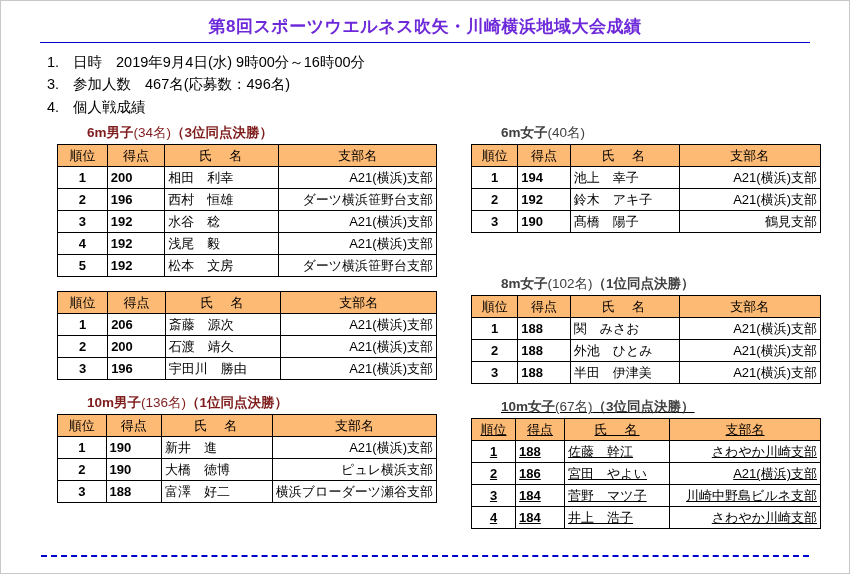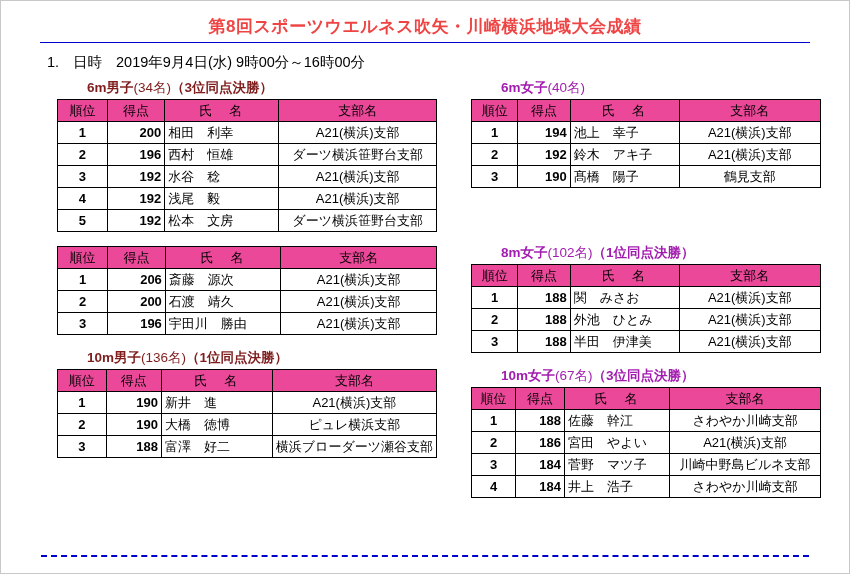--- a/index.html
+++ b/index.html
@@ -19,21 +19,21 @@
     width: 850px;
     height: 574px;
     box-sizing: border-box;
     border: 1px solid #c8c8c8;
     background: #ffffff;
   }
   .title {
     text-align: center;
     font-size: 17px;
     font-weight: bold;
-    color: #ef4444;
+    color: #6d28d9;
     margin-top: 14px;
     letter-spacing: 0.5px;
   }
   .title-rule {
     width: 770px;
     margin: 4px auto 0 auto;
     border-bottom: 1px solid #0000cc;
   }
   .bottom-rule {
     position: absolute;
@@ -73,65 +73,71 @@
   .col-left { left: 56px; width: 380px; }
   .col-right { left: 470px; width: 350px; }
 
   .block { margin-bottom: 14px; }
   .block-head {
     font-size: 13.5px;
     margin: 0 0 2px 30px;
     white-space: nowrap;
   }
   .block-head.male { color: #7f1d1d; }
-  .block-head.female { color: #a21caf; }
+  .block-head.female { color: #404040; }
   .head-dist { font-weight: bold; }
   .head-cat { font-weight: bold; }
   .head-count { font-weight: normal; }
   .head-note { font-weight: bold; }
 
   table.results {
     border-collapse: collapse;
     font-size: 13px;
     table-layout: fixed;
   }
   table.results th,
   table.results td {
     border: 1px solid #000000;
     height: 21px;
     padding: 0 3px;
     line-height: 19px;
     overflow: hidden;
     white-space: nowrap;
   }
   table.results thead th {
-    background: #ec4899;
+    background: #fdba74;
     font-weight: normal;
     text-align: center;
   }
   .c-rank { width: 44px; text-align: center; }
-  .c-score { width: 52px; text-align: right; font-weight: bold; }
+  .c-score { width: 52px; text-align: left; font-weight: bold; }
   .c-name { width: 110px; }
-  .c-branch { width: 152px; text-align: center; padding-left: 5px; }
+  .c-branch { width: 152px; text-align: right; padding-left: 5px; }
   td.c-rank { font-weight: bold; }
   th.c-name { letter-spacing: 2px; }
   th.c-branch { text-align: center; }
 </style>
 </head>
 <body>
 
 <div class="page">
 
   <div class="title">第8回スポーツウエルネス吹矢・川崎横浜地域大会成績</div>
   <div class="title-rule"></div>
 
   <div class="infolist">
     <div class="infoline">
       <span class="info-num">1.</span><span class="info-label">日時</span><span class="info-val">2019年9月4日(水) 9時00分～16時00分</span>
     </div>
+    <div class="infoline">
+      <span class="info-num">3.</span><span class="info-label">参加人数</span><span class="info-val">467名(応募数：496名)</span>
+    </div>
+    <div class="infoline">
+      <span class="info-num">4.</span><span class="info-label">個人戦成績</span>
+    </div>
   </div>
 
   <div class="columns">
     <div class="col col-left" id="col-left">
         <div class="block">
           <div class="block-head male"><span class="head-dist">6m</span><span class="head-cat">男子</span><span class="head-count">(34名)</span><span class="head-note">（3位同点決勝）</span></div>
           <table class="results">
             <thead>
               <tr>
                 <th class="c-rank">順位</th>
@@ -267,21 +273,21 @@
               </tr>
               <tr>
                 <td class="c-rank">3</td>
                 <td class="c-score">190</td>
                 <td class="c-name">髙橋　陽子</td>
                 <td class="c-branch">鶴見支部</td>
               </tr>
             </tbody>
           </table>
         </div>
-        <div class="block" style="margin-top: 56px;">
+        <div class="block" style="margin-top: 42px;">
           <div class="block-head female"><span class="head-dist">8m</span><span class="head-cat">女子</span><span class="head-count">(102名)</span><span class="head-note">（1位同点決勝）</span></div>
           <table class="results">
             <thead>
               <tr>
                 <th class="c-rank">順位</th>
                 <th class="c-score">得点</th>
                 <th class="c-name">氏　名</th>
                 <th class="c-branch">支部名</th>
               </tr>
             </thead>
@@ -300,21 +306,21 @@
               </tr>
               <tr>
                 <td class="c-rank">3</td>
                 <td class="c-score">188</td>
                 <td class="c-name">半田　伊津美</td>
                 <td class="c-branch">A21(横浜)支部</td>
               </tr>
             </tbody>
           </table>
         </div>
-        <div class="block" style="margin-top: 4px;">
+        <div class="block" style="margin-top: 4px; text-decoration: underline;">
           <div class="block-head female"><span class="head-dist">10m</span><span class="head-cat">女子</span><span class="head-count">(67名)</span><span class="head-note">（3位同点決勝）</span></div>
           <table class="results">
             <thead>
               <tr>
                 <th class="c-rank">順位</th>
                 <th class="c-score">得点</th>
                 <th class="c-name">氏　名</th>
                 <th class="c-branch">支部名</th>
               </tr>
             </thead>

